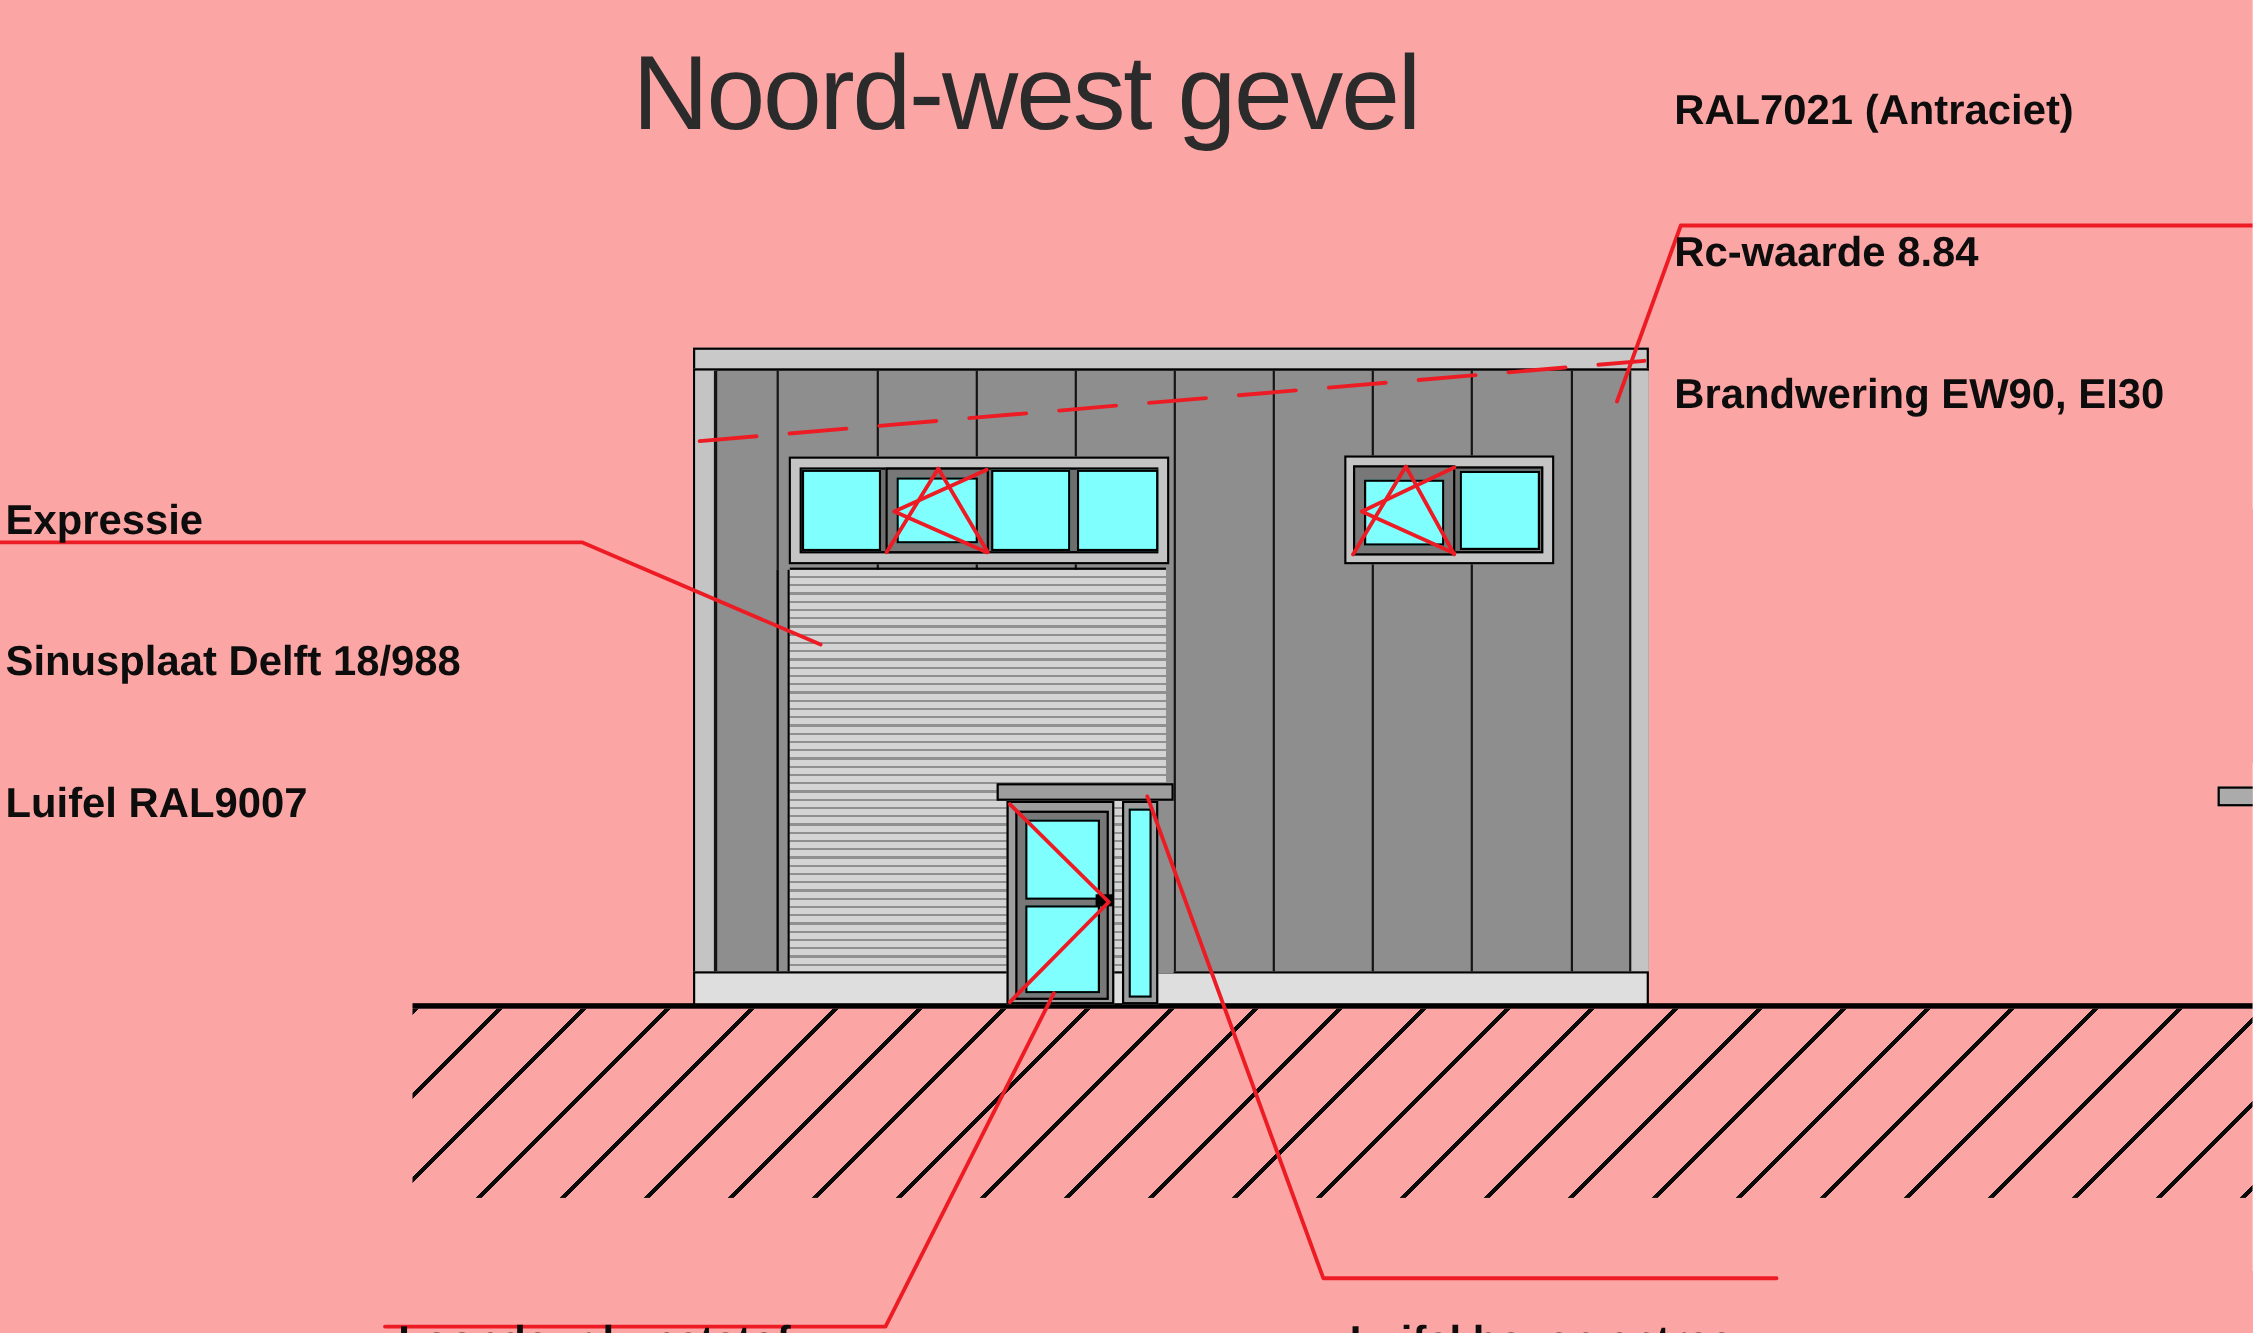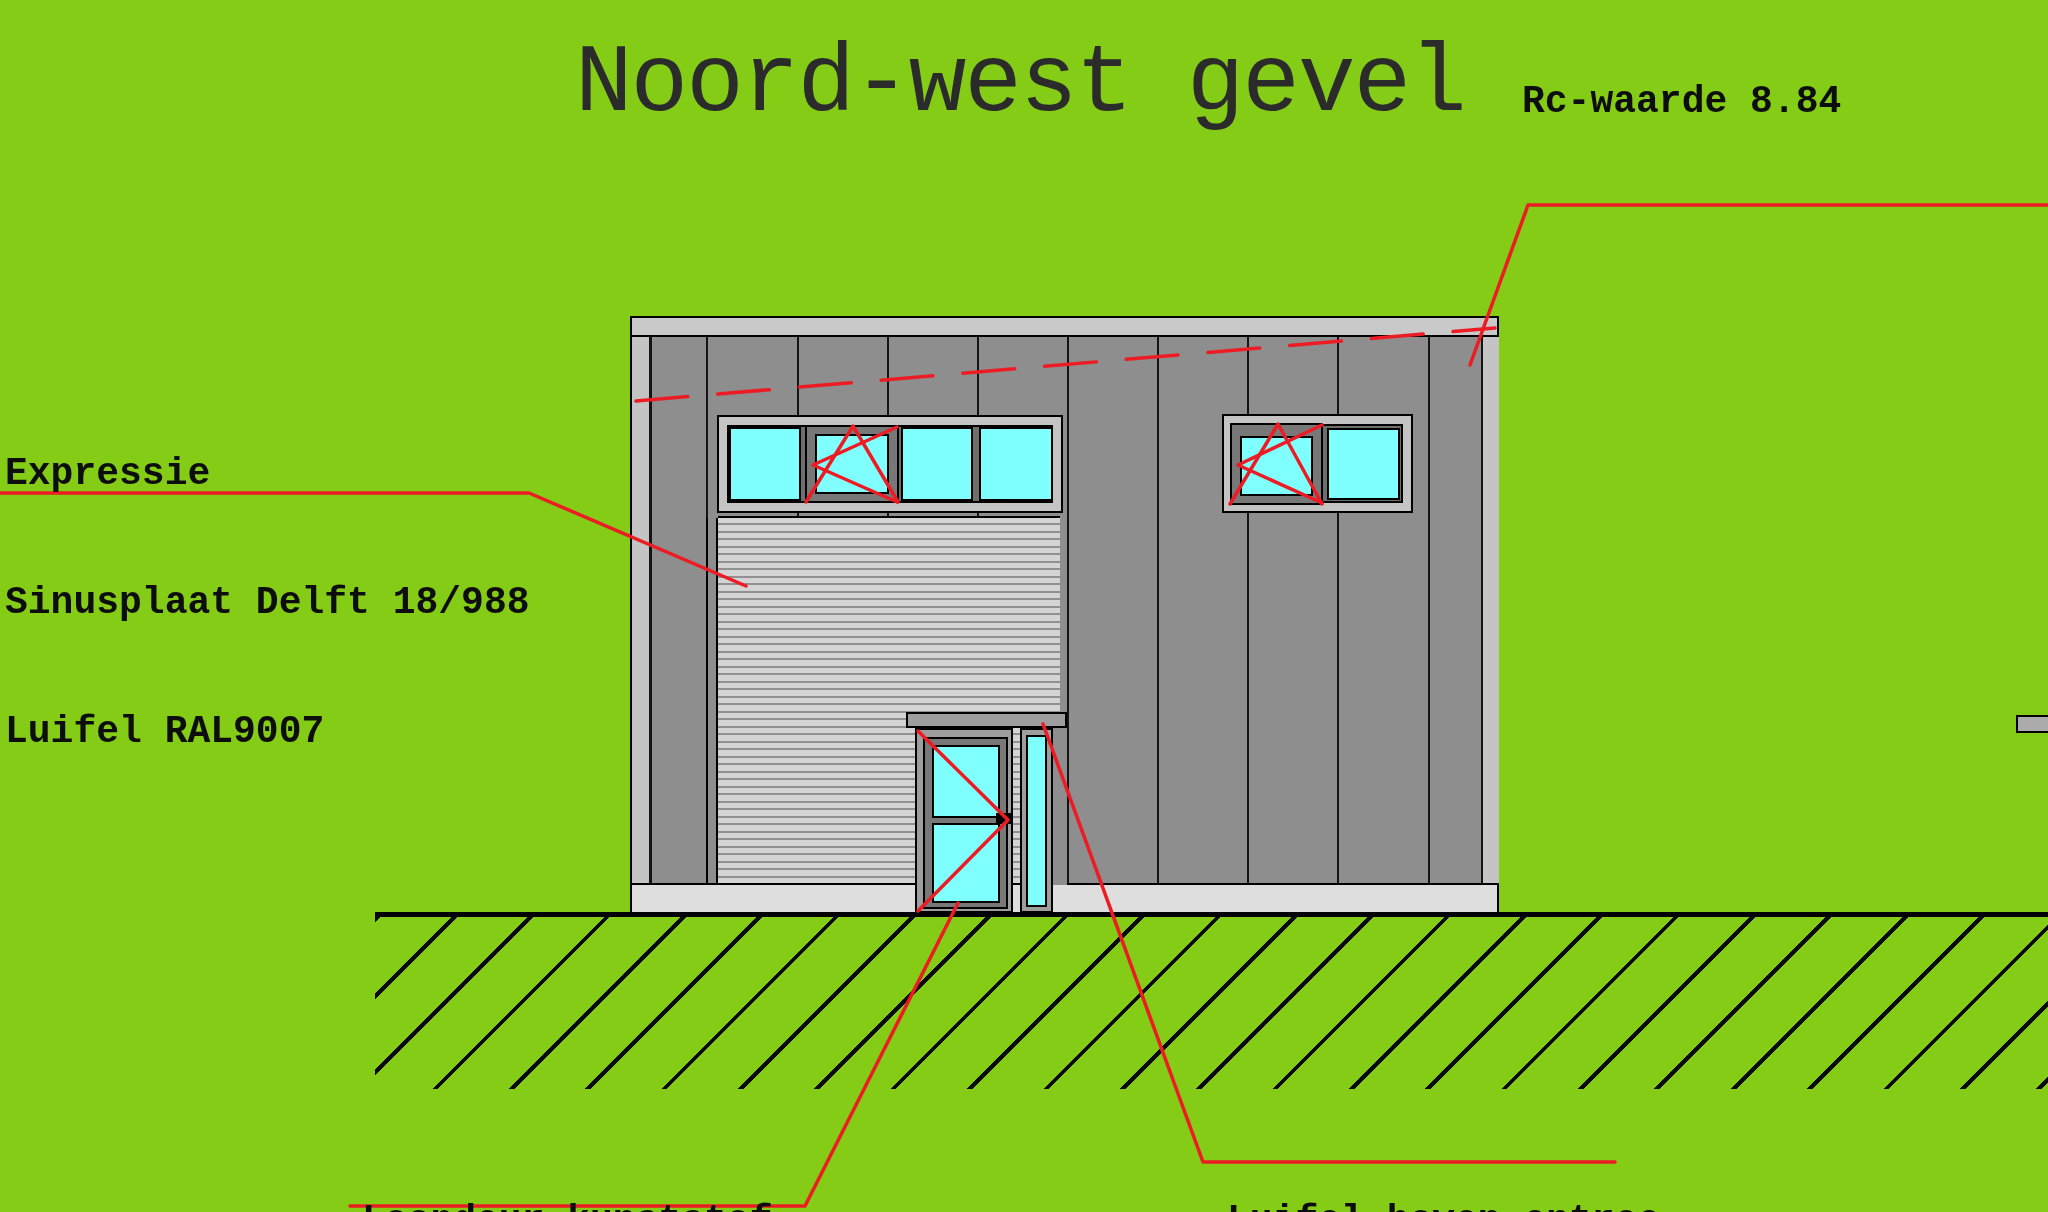--- a/index.html
+++ b/index.html
@@ -1,17 +1,17 @@
 <!DOCTYPE html>
 <html><head>
 <meta charset="utf-8">
 <style>
   html,body{margin:0;padding:0;background:#fff;}
-  #canvas{position:relative;width:2048px;height:1212px;background:#84cc16;overflow:hidden;
-          font-family:Liberation Mono, monospace;color:#111;}
+  #canvas{position:relative;width:2048px;height:1212px;background:#fca5a5;overflow:hidden;
+          font-family:Liberation Sans, sans-serif;color:#111;}
 
   .abs{position:absolute;box-sizing:border-box;}
 
   
   .title{position:absolute;left:575px;top:30px;font-size:96px;letter-spacing:-2px;
          font-weight:normal;color:#2b2b2b;white-space:nowrap;}
   .note{position:absolute;font-size:38px;line-height:43px;font-weight:bold;white-space:pre;color:#0d0d0d;}
   .note div{height:43px;}
 
   
@@ -116,21 +116,23 @@
       <polyline points="897,427 813,465 897,502"></polyline>
 
       <polyline points="1230,504 1278,424 1322,504"></polyline>
       <polyline points="1322,425 1238,465 1322,503"></polyline>
 
       <polyline points="918,731 1008,820 918,911"></polyline>
     </g>
   </svg>
 
   <div class="note" style="left:1522px;top:-6px">
+    <div>RAL7021 (Antraciet)</div>
     <div>Rc-waarde 8.84</div>
+    <div>Brandwering EW90, EI30</div>
   </div>
 
   <div class="note" style="left:5px;top:366px">
     <div>Expressie</div>
     <div>Sinusplaat Delft 18/988</div>
     <div>Luifel RAL9007</div>
   </div>
 
   <div class="note" style="left:362px;top:1113px">
     <div>Loopdeur kunststof</div>

